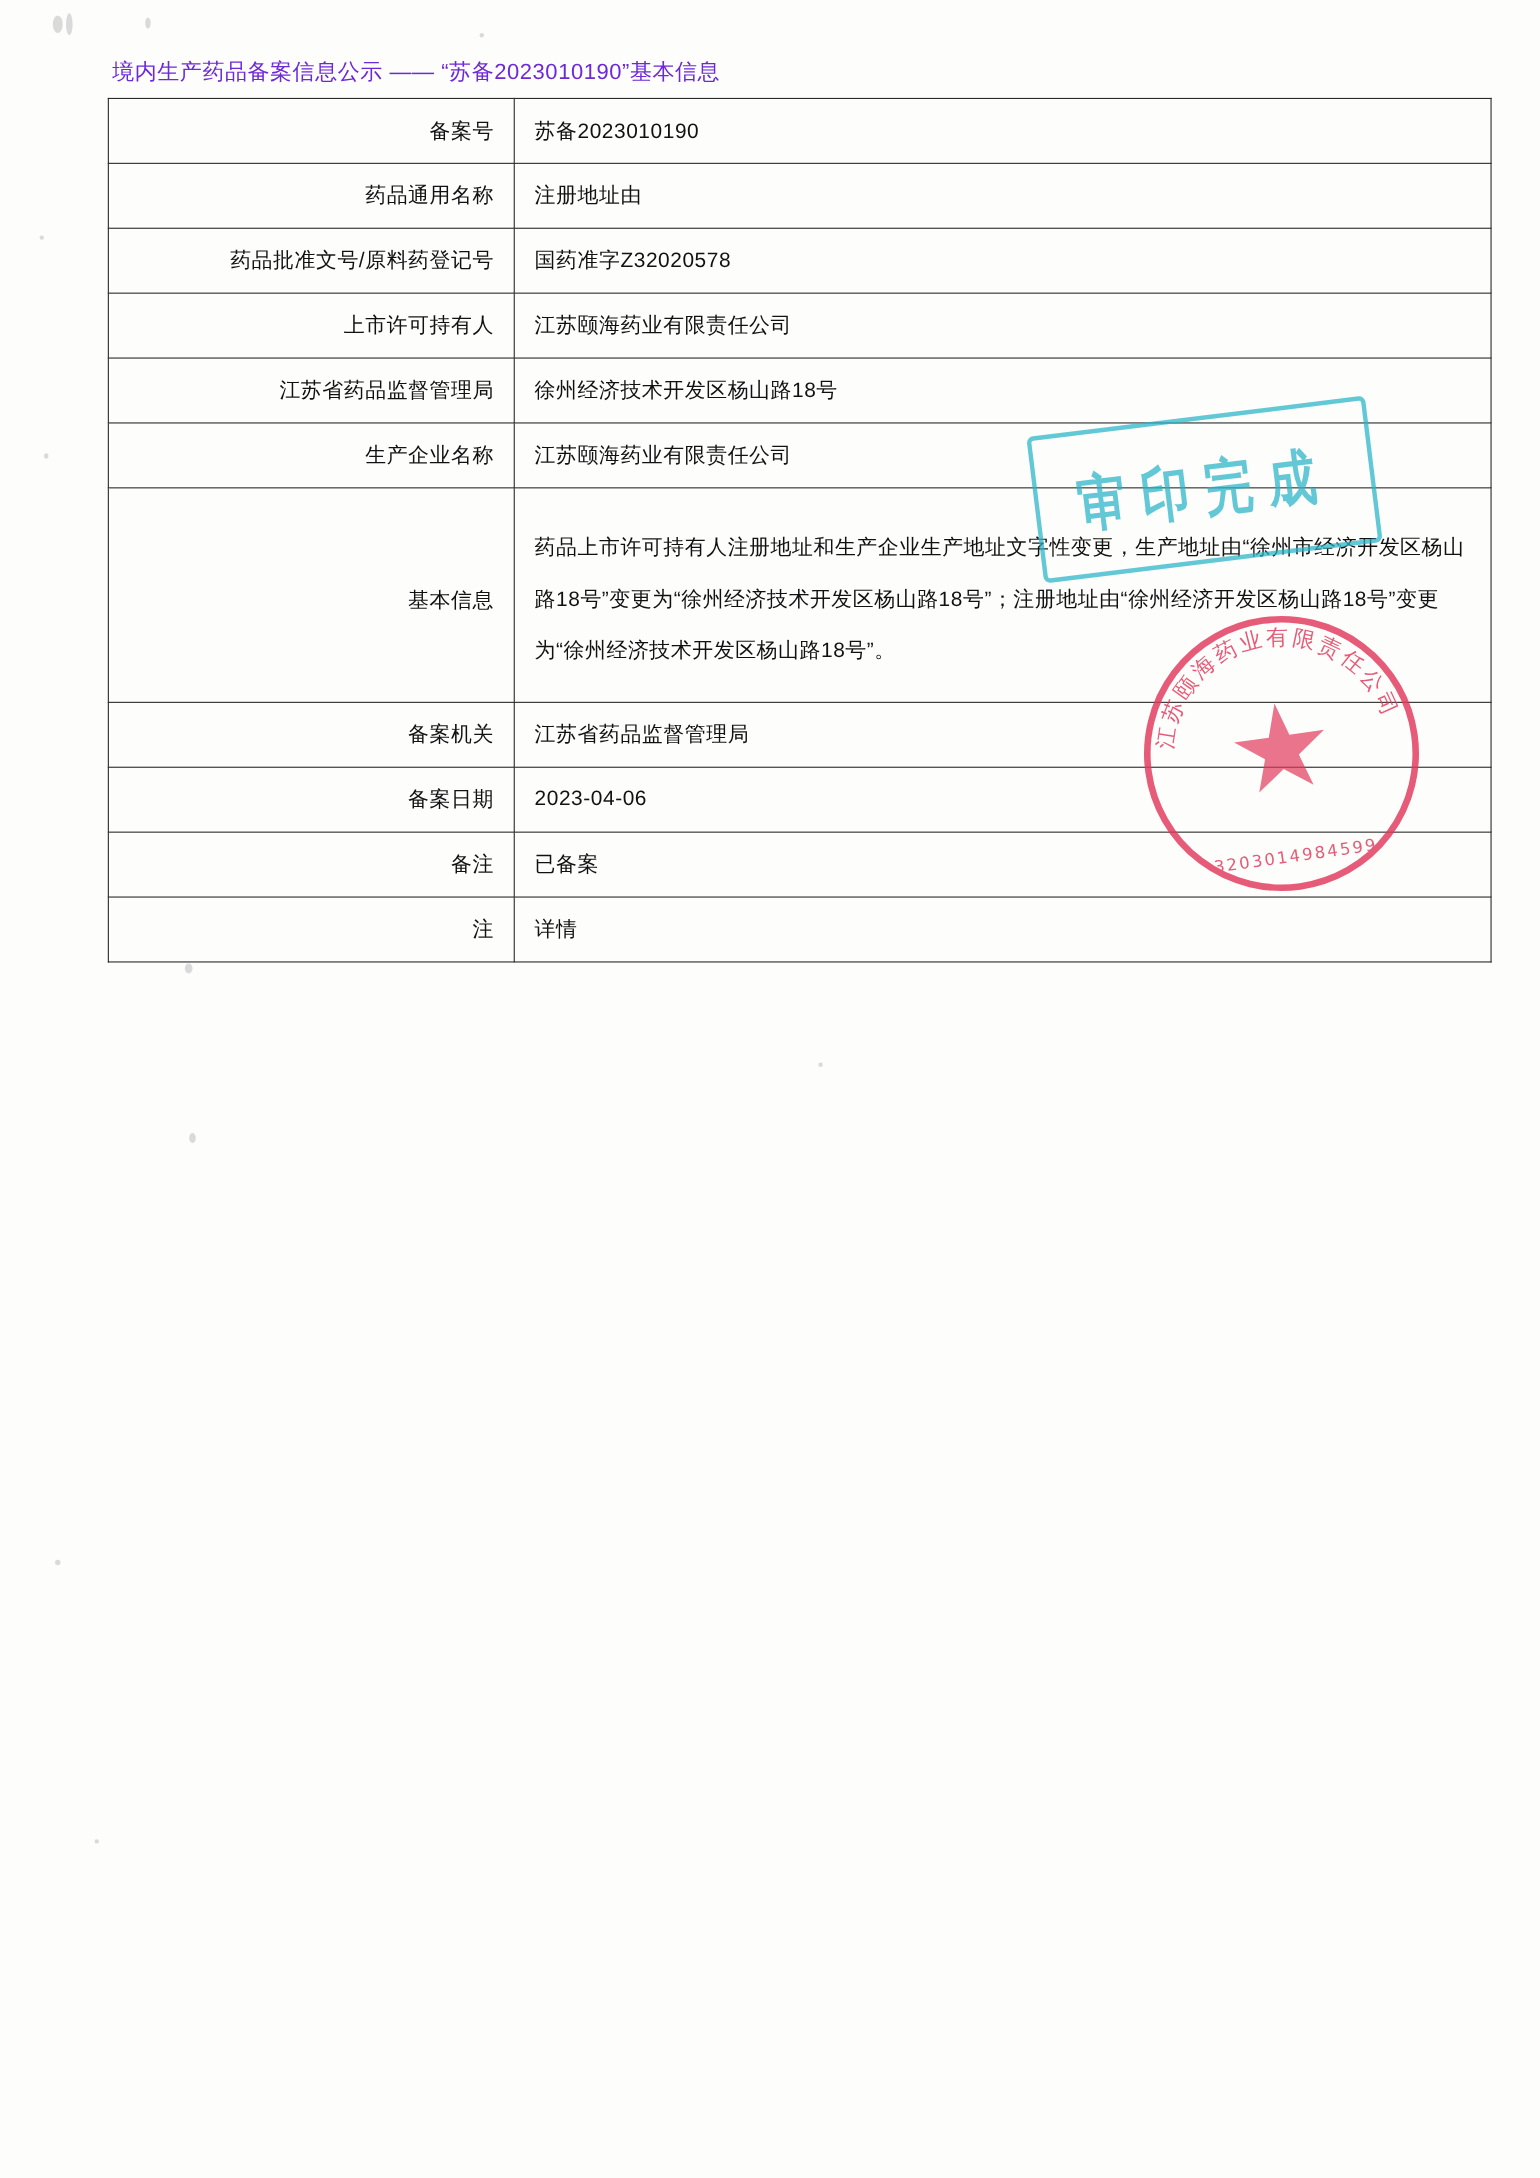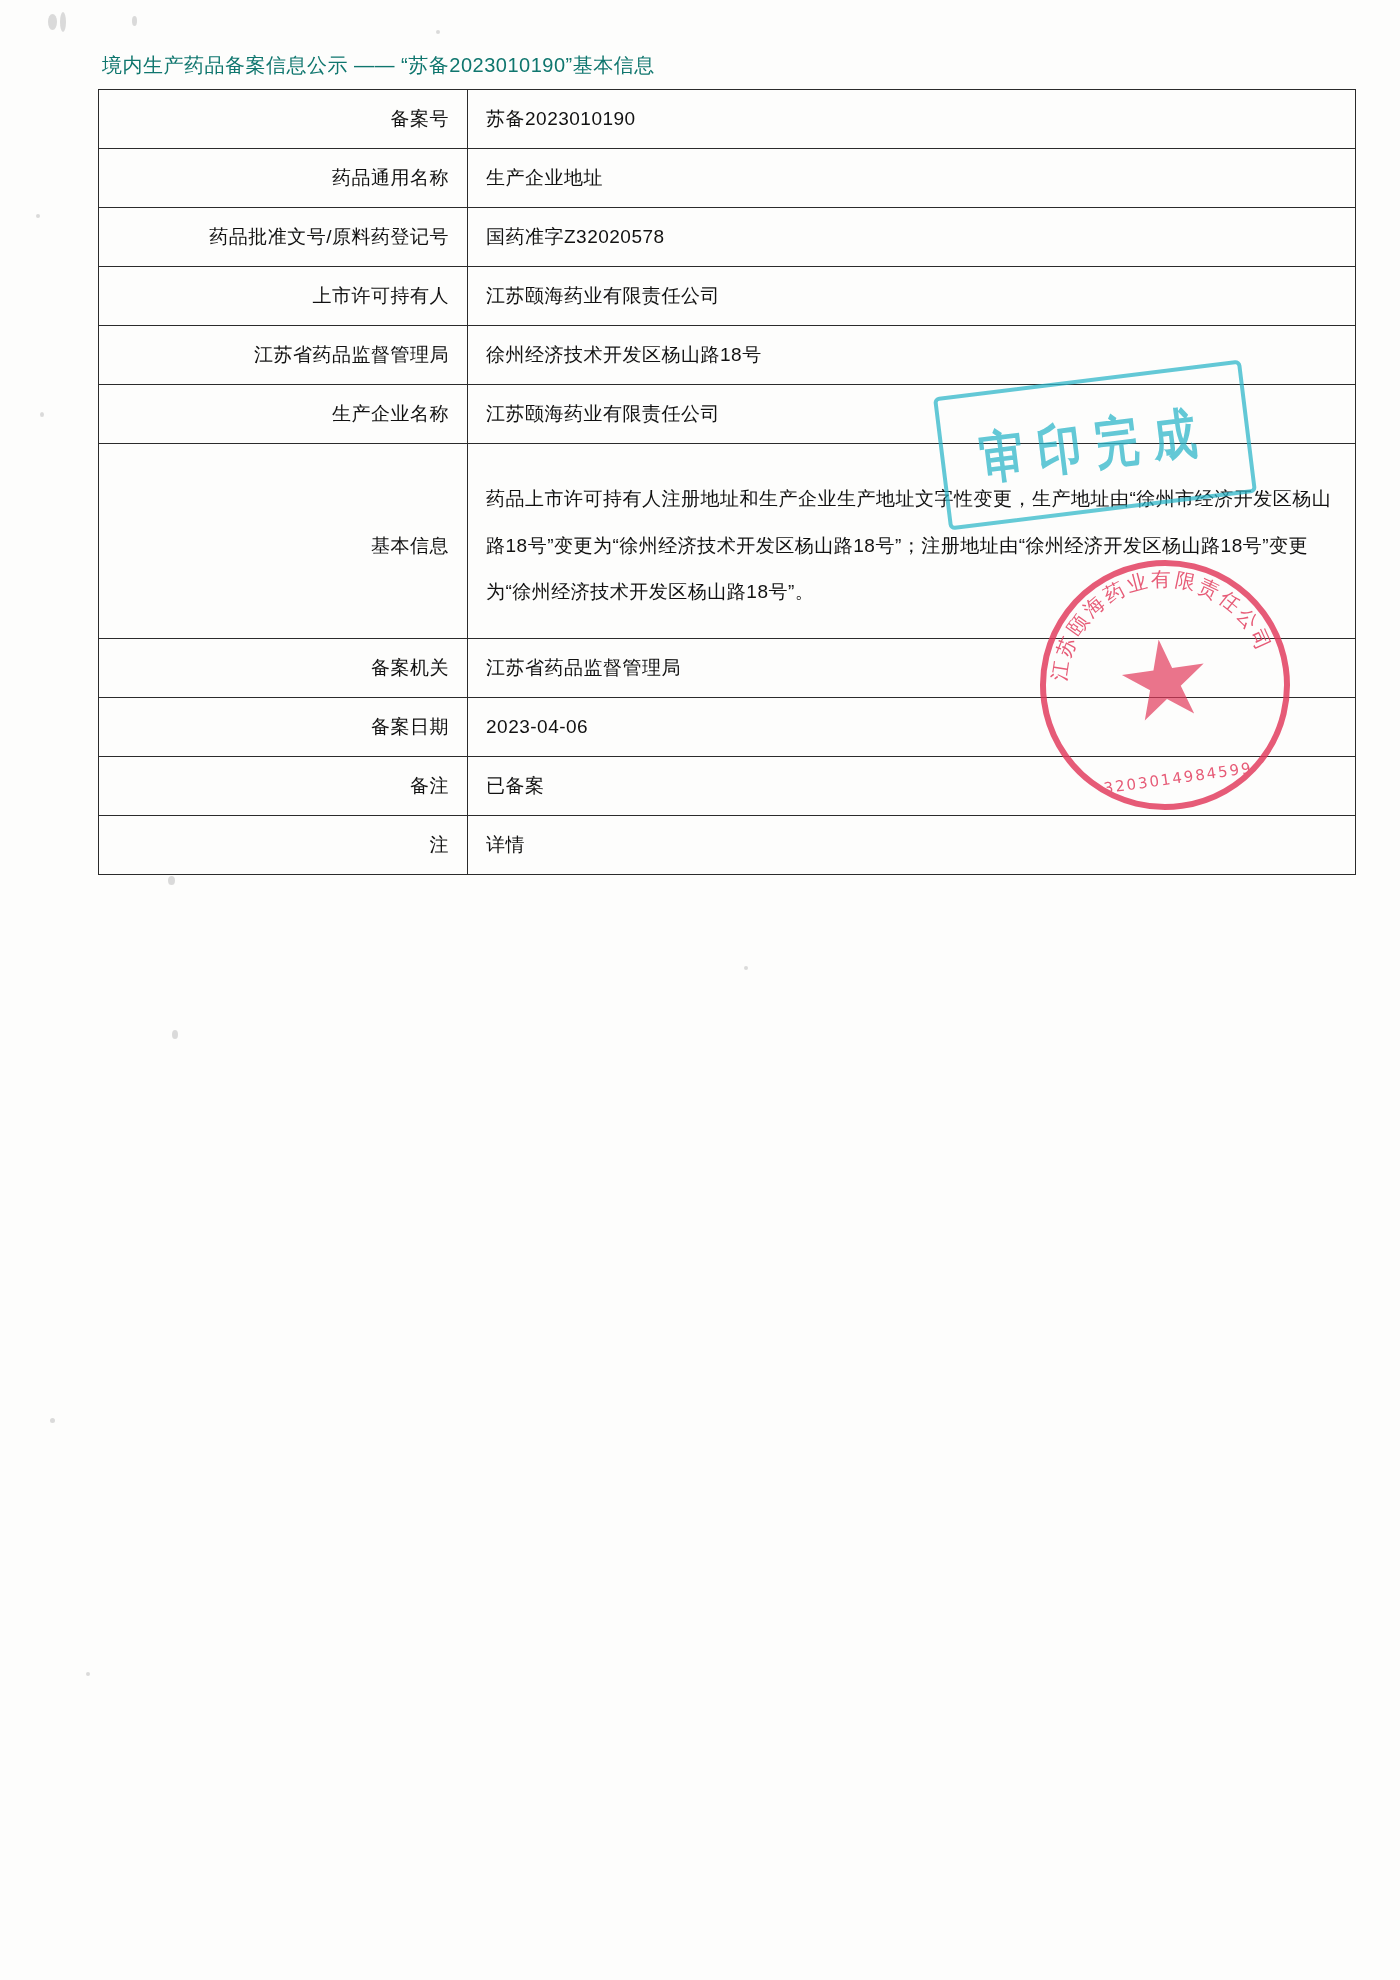--- a/index.html
+++ b/index.html
@@ -34,21 +34,21 @@
   .doc-wrap {
     position: absolute;
     left: 100px;
     top: 52px;
     width: 1200px;
   }
 
   .doc-title {
     font-size: 20px;
     letter-spacing: .5px;
-    color: #0f766e;
+    color: #6d28d9;
     padding-left: 2px;
     padding-bottom: 10px;
     white-space: nowrap;
   }
 
   table.info {
     border-collapse: collapse;
     width: 1258px;
     table-layout: fixed;
     margin-left: -2px;
@@ -179,21 +179,21 @@
     <div class="doc-title">境内生产药品备案信息公示 —— “苏备2023010190”基本信息</div>
 
     <table class="info">
       <tbody>
         <tr>
           <td class="label">备案号</td>
           <td class="value">苏备2023010190</td>
         </tr>
         <tr>
           <td class="label">药品通用名称</td>
-          <td class="value">生产企业地址</td>
+          <td class="value">注册地址由</td>
         </tr>
         <tr>
           <td class="label">药品批准文号/原料药登记号</td>
           <td class="value">国药准字Z32020578</td>
         </tr>
         <tr>
           <td class="label">上市许可持有人</td>
           <td class="value">江苏颐海药业有限责任公司</td>
         </tr>
         <tr>

